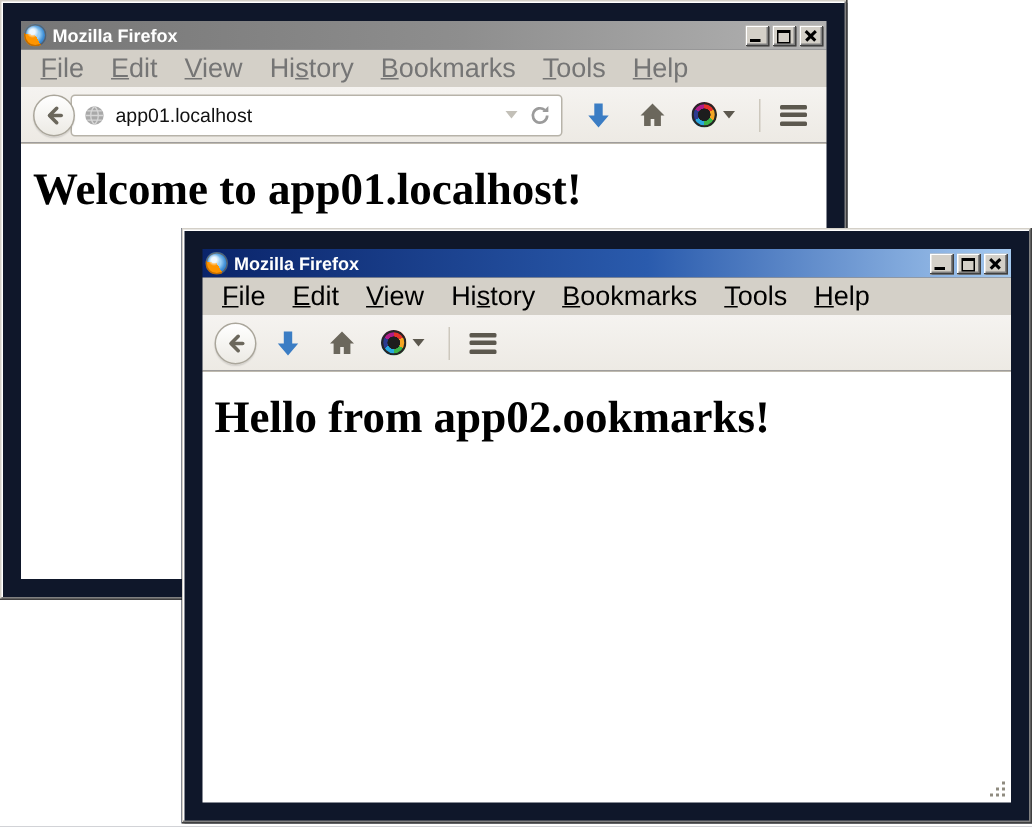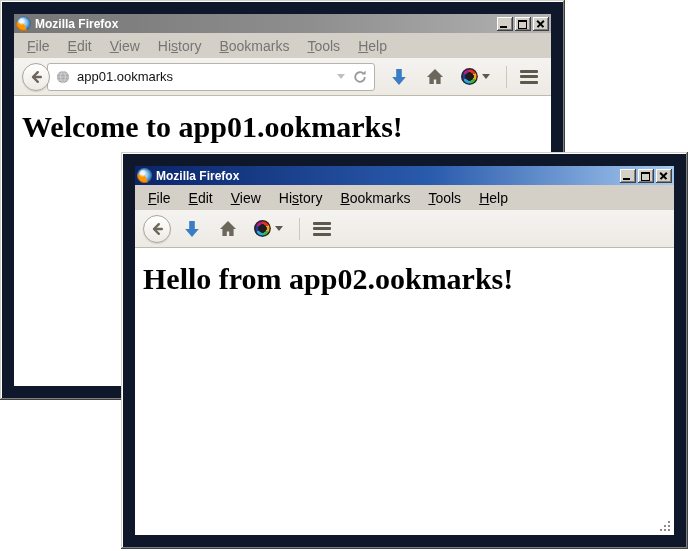--- a/index.html
+++ b/index.html
@@ -29,21 +29,21 @@
   .glyph-min{position:absolute;left:3px;bottom:3px;width:7px;height:2px;background:#000;}
   .glyph-max{position:absolute;left:3px;top:3px;width:7px;height:6px;
              border:1px solid #000;border-top-width:2px;}
   .glyph-close::before,.glyph-close::after{content:"";position:absolute;left:3px;top:6px;
              width:9px;height:1.5px;background:#000;}
   .glyph-close::before{transform:rotate(45deg);}
   .glyph-close::after{transform:rotate(-45deg);}
 
   
   .menubar{height:25px;display:flex;align-items:center;background:#d4d0c8;
-           padding-left:4px;flex:none;font-size:14px;}
+           padding-left:4px;flex:none;font-size:18px;}
   .menu-item{padding:2px 9px;cursor:default;white-space:nowrap;}
   .menubar.inactive-text .menu-item{color:#757575;}
   .menubar.active-text .menu-item{color:#000;}
   .menu-item u{text-decoration:underline;}
 
   
   .navbar{height:38px;flex:none;display:flex;align-items:center;
           background:linear-gradient(#f5f3f0,#edeae4);
           border-bottom:1px solid #bfbaaf;padding:0 8px;box-sizing:border-box;}
   .back-btn{width:28px;height:28px;border-radius:50%;flex:none;z-index:2;margin-right:-3px;
@@ -124,21 +124,21 @@
         <svg width="16" height="16" viewBox="0 0 16 16">
           <path d="M9.8 3.2 5 8l4.8 4.8" fill="none" stroke="#6b675c" stroke-width="2.4" stroke-linecap="round" stroke-linejoin="round"></path>
           <path d="M5.4 8h7.4" stroke="#6b675c" stroke-width="2.4" stroke-linecap="round"></path>
         </svg>
       </button>
       <div class="urlbar">
         <svg class="globe" viewBox="0 0 16 16">
           <circle cx="8" cy="8" r="7" fill="#a9a9a9"></circle>
           <path d="M1 8h14 M8 1a10 10 0 0 1 0 14 M8 1a10 10 0 0 0 0 14 M2.5 4.5h11 M2.5 11.5h11" stroke="#d7d7d7" stroke-width="1" fill="none"></path>
         </svg>
-        <span class="url-text">app01.ookmarks</span>
+        <span class="url-text">app01.localhost</span>
         <span class="url-drop"></span>
         <svg class="reload" viewBox="0 0 16 16">
           <path d="M12.8 8a4.8 4.8 0 1 1-1.6-3.6" fill="none" stroke="#9b9b9b" stroke-width="1.8"></path>
           <path d="M13.6 1.6v4h-4z" fill="#9b9b9b"></path>
         </svg>
       </div>
       <div class="nav-icons">
         <button class="nav-icon">
           <svg width="16" height="18" viewBox="0 0 16 18">
             <path d="M5.2 1h5.6v8h4L8 17 1.2 9h4z" fill="#3b7dc4"></path>
@@ -158,21 +158,21 @@
           <span class="hamburger">
               <i></i>
               <i></i>
               <i></i>
             </span>
         </button>
       </div>
     </div>
 
     <div class="content">
-      <h1>Welcome to app01.ookmarks!</h1>
+      <h1>Welcome to app01.localhost!</h1>
     </div>
   </div>
 
   <div class="win" style="left:121px;top:152px;width:567px;height:397px;">
 
     <div class="titlebar active">
       <span class="ffx-logo"></span>
       <span class="title-text">Mozilla Firefox</span>
       <button class="ctl-btn" title="Minimize">
           <span class="glyph-min"></span>

